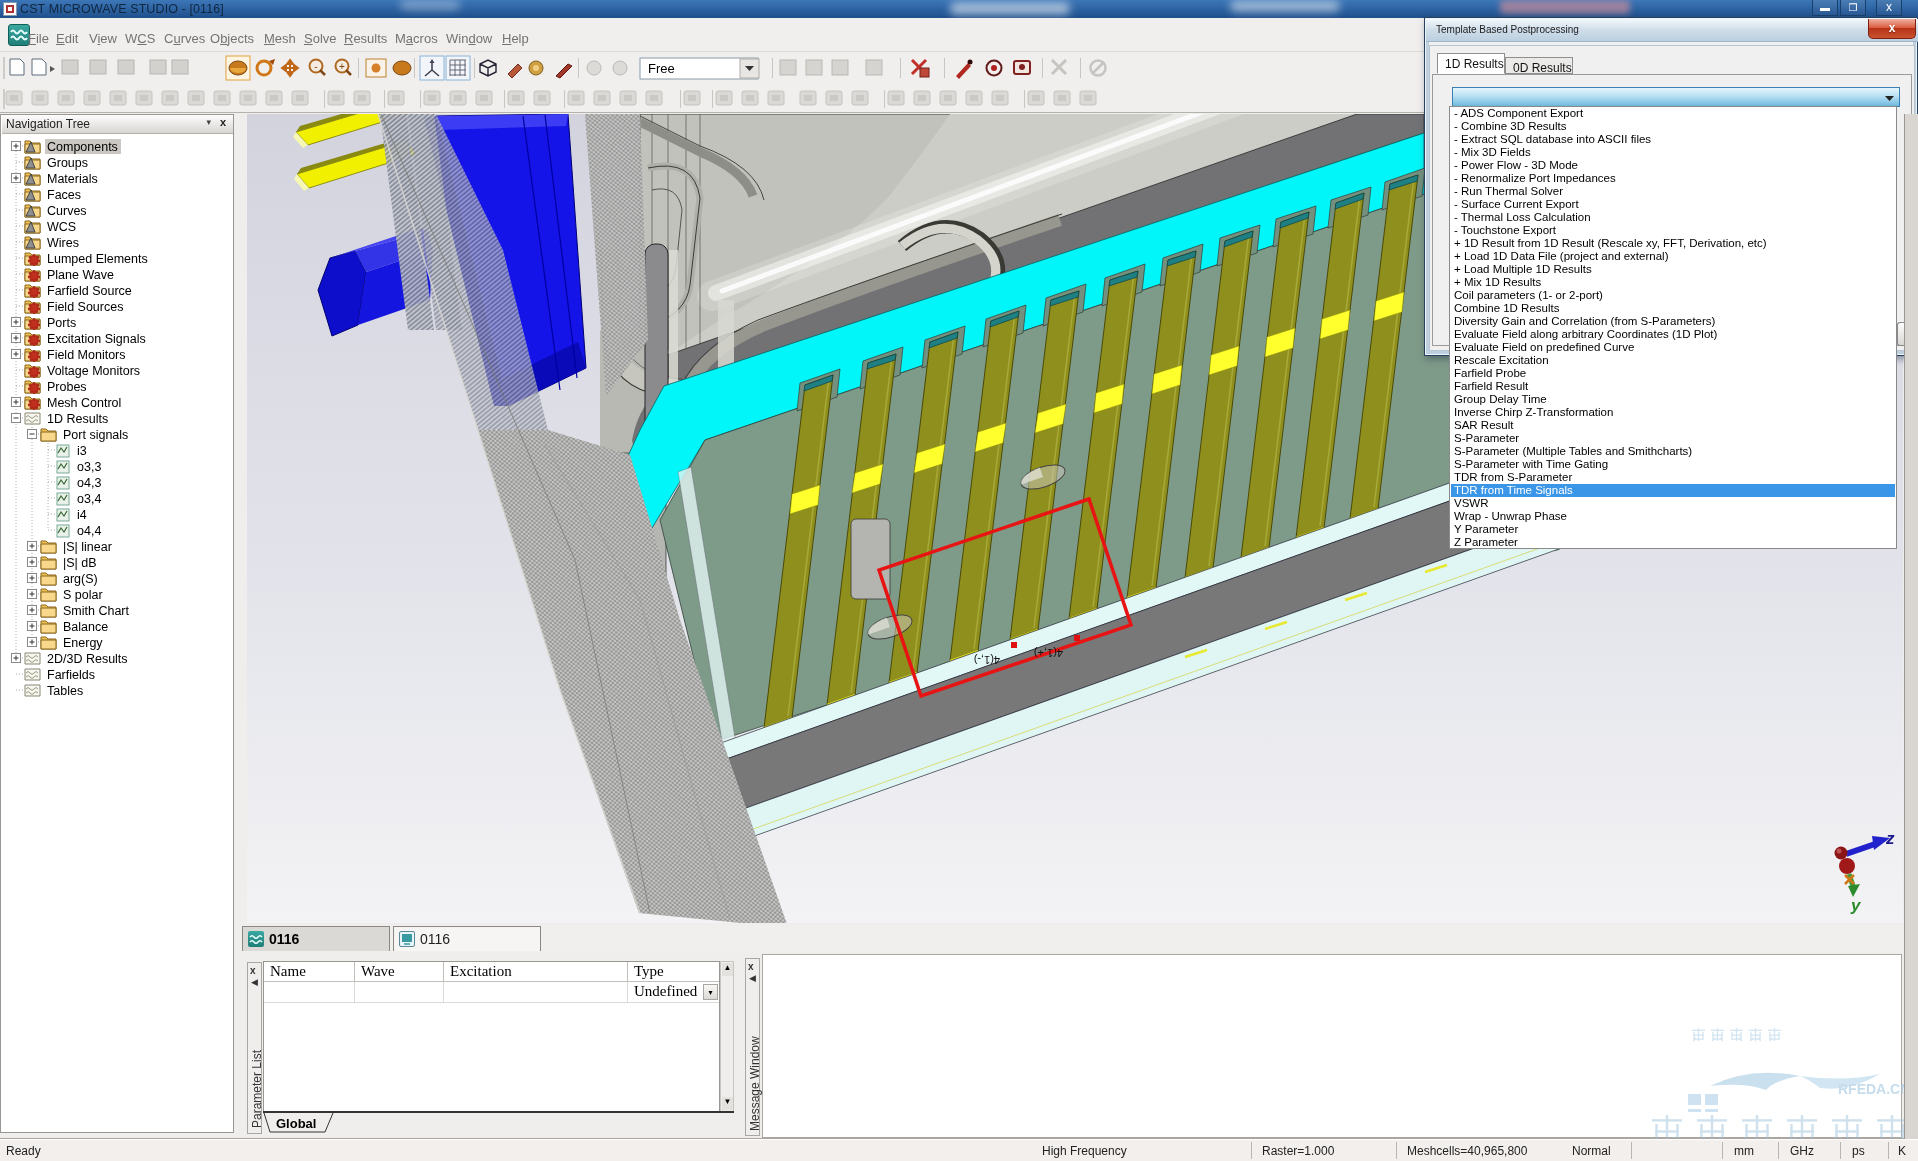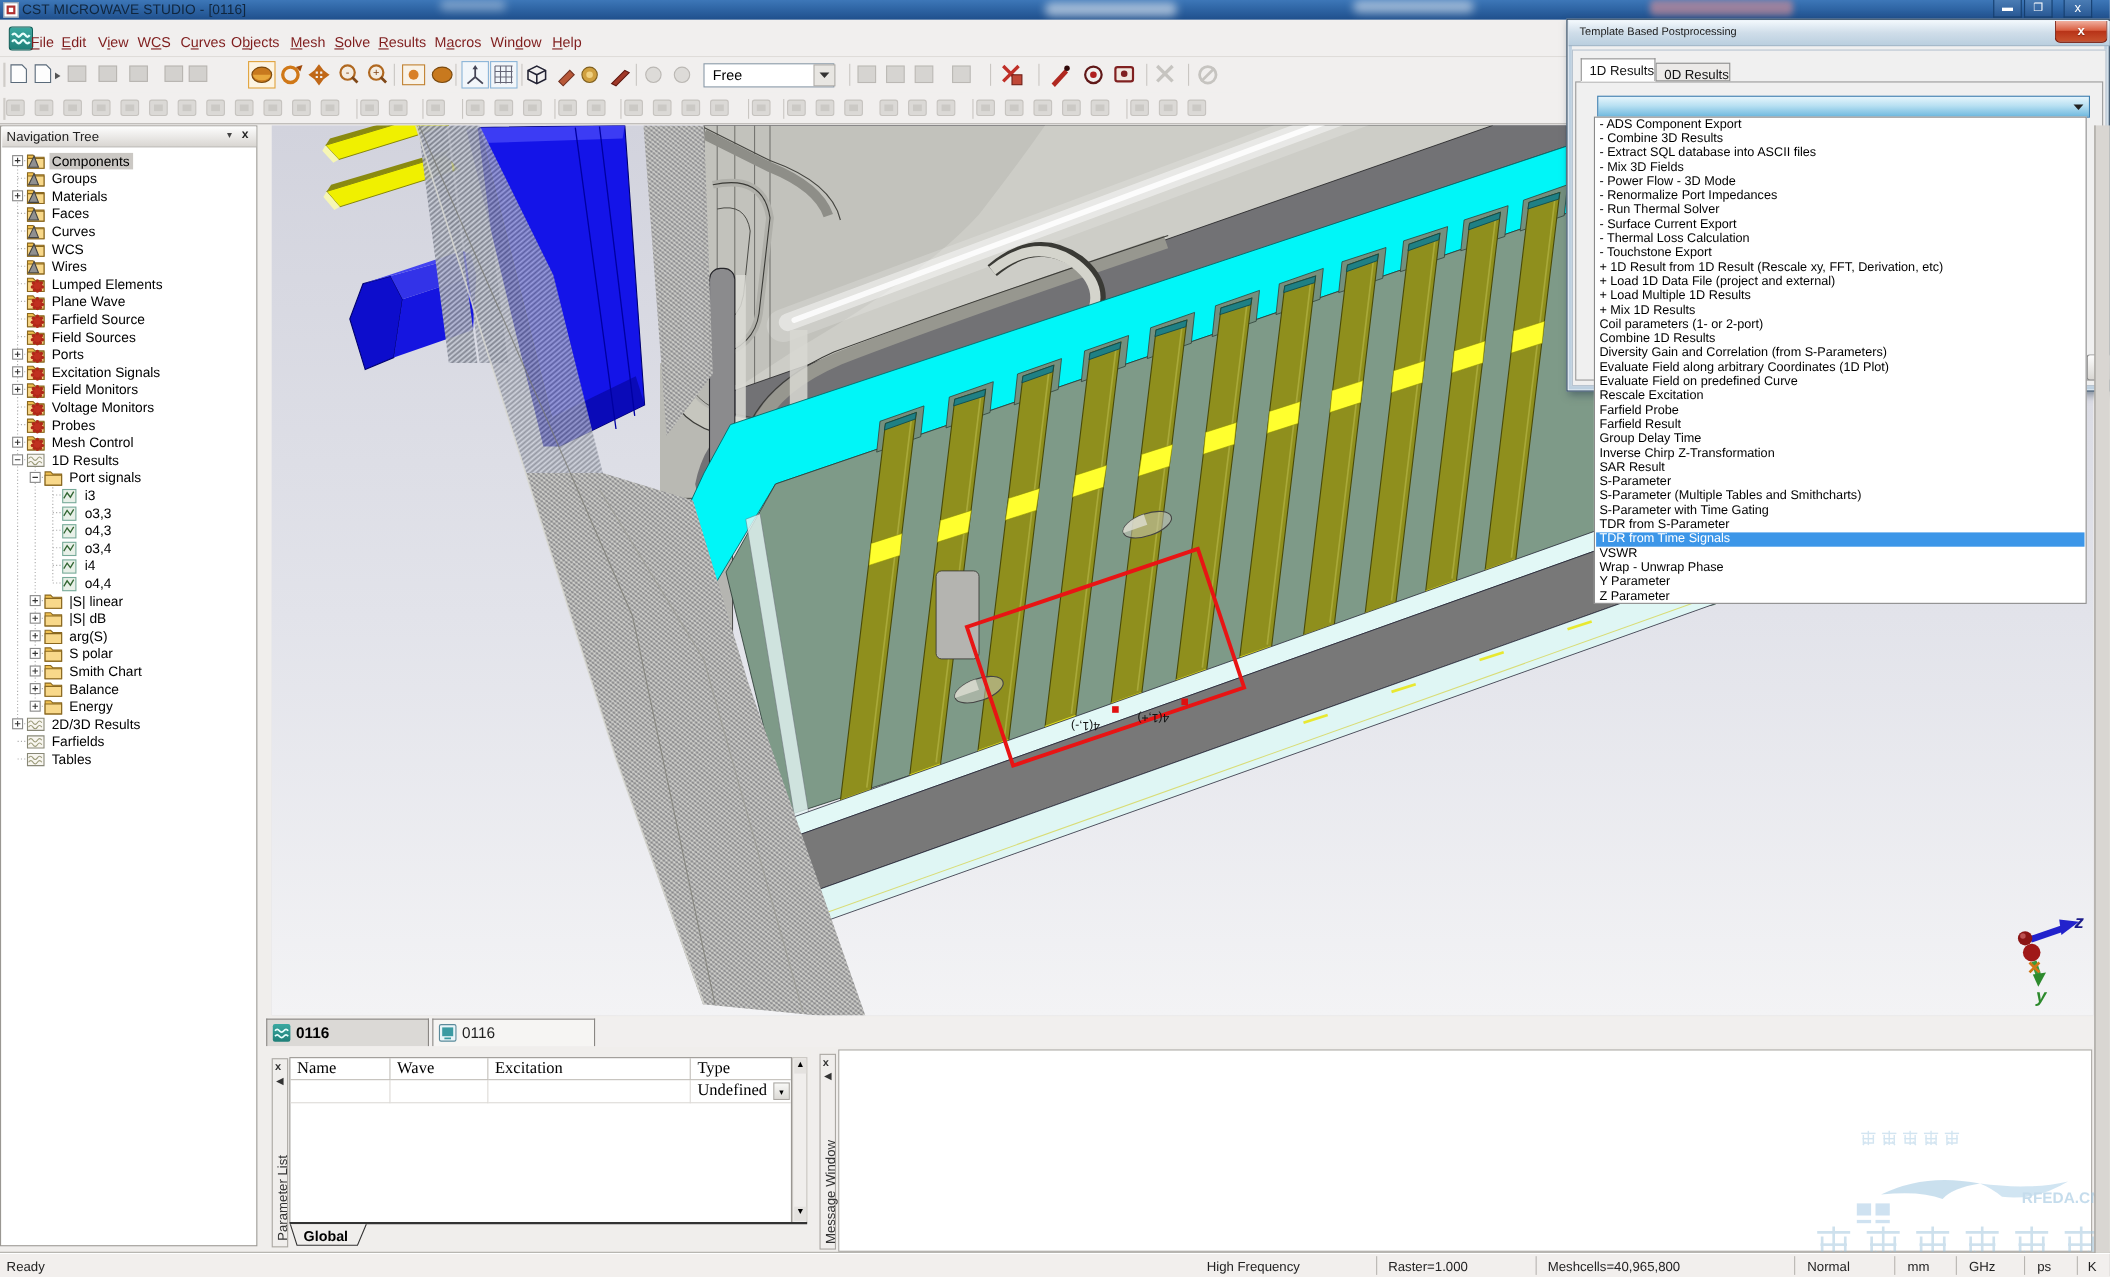--- a/index.html
+++ b/index.html
@@ -1,21 +1,21 @@
 <!DOCTYPE html>
 <html><head><meta charset="utf-8">
 <style>
 *{margin:0;padding:0;box-sizing:border-box}
 html,body{width:1918px;height:1161px;overflow:hidden;font-family:"Liberation Sans",sans-serif;background:#f0eeec}
 .abs{position:absolute}
 #titlebar{left:0;top:0;width:1918px;height:18px;background:linear-gradient(#3d77b8,#2a5f9e 60%,#1f4f8c);overflow:hidden}
 #titlebar .tt{position:absolute;left:20px;top:2px;font-size:12.5px;color:#10263e;letter-spacing:.1px}
 .tbtn{position:absolute;top:0;height:16px;width:26px;background:linear-gradient(#4a7cb4,#2a5a96);border:1px solid #17406f;border-top:none;color:#fff;text-align:center;font-size:10px;line-height:15px}
 #menubar{left:0;top:18px;width:1918px;height:34px;background:#f1efee;border-bottom:1px solid #dddad6}
-.mi{position:absolute;top:13px;font-size:13px;color:#7f1d1d}
+.mi{position:absolute;top:13px;font-size:13px;color:#737373}
 .mi u{text-decoration:underline}
 #tb1{left:0;top:52px;width:1918px;height:32px;background:#f1efee}
 #tb2{left:0;top:84px;width:1918px;height:29px;background:#f1efee;border-bottom:1px solid #b5b2ae}
 #navp{left:0;top:114px;width:234px;height:1019px;background:#fff;border:1px solid #9a9792}
 #navhdr{left:1px;top:0px;width:231px;height:19px;background:linear-gradient(#fdfdfd,#d9d6d2);border-bottom:1px solid #b5b2ae;font-size:12px;color:#222;padding:2px 0 0 4px}
 #vp{left:247px;top:114px;width:1656px;height:809px;background:#dcdce4}
 #tabbar{left:240px;top:925px;width:1678px;height:27px;background:#f1efee}
 .dtab{position:absolute;top:1px;height:25px;border:1px solid #8a8784;border-bottom:none;font-size:14px;padding-top:4px}
 #botl{left:240px;top:954px;width:497px;height:184px;background:#f0eeec}
 #botr{left:743px;top:954px;width:1163px;height:184px;background:#f0eeec}
@@ -871,24 +871,24 @@
       <path d="M213.0 115.5 L219.0 123"></path>
 <path d="M237 98.4 H267"></path>
       <path d="M240.0 109.5 H264.0"></path>
       <path d="M252.0 93 V123"></path>
       <path d="M241.5 102.0 V118.5 H262.5 V102.0" fill="none"></path>
       <path d="M258.0 115.5 L264.0 123"></path>
 </g>
 </svg>
 <div class="abs" id="statusbar">
 <span class="ss" style="left:6px">Ready</span>
-<span class="ss" style="left:1097px">High Frequency</span>
+<span class="ss" style="left:1042px">High Frequency</span>
 <span class="ss" style="left:1262px">Raster=1.000</span>
 <span class="ss" style="left:1407px">Meshcells=40,965,800</span>
-<span class="ss" style="left:1643px">Normal</span>
+<span class="ss" style="left:1572px">Normal</span>
 <span class="ss" style="left:1734px">mm</span>
 <span class="ss" style="left:1790px">GHz</span>
 <span class="ss" style="left:1852px">ps</span>
 <span class="ss" style="left:1898px">K</span>
 <div class="sep" style="left:1251px"></div>
 <div class="sep" style="left:1396px"></div>
 <div class="sep" style="left:1631px"></div>
 <div class="sep" style="left:1722px"></div>
 <div class="sep" style="left:1778px"></div>
 <div class="sep" style="left:1840px"></div>

